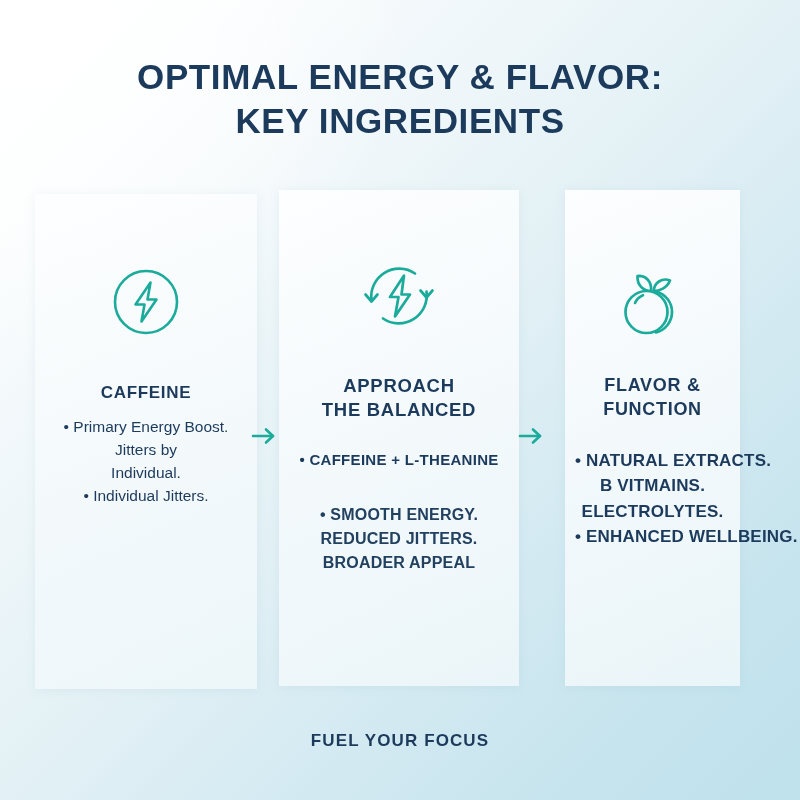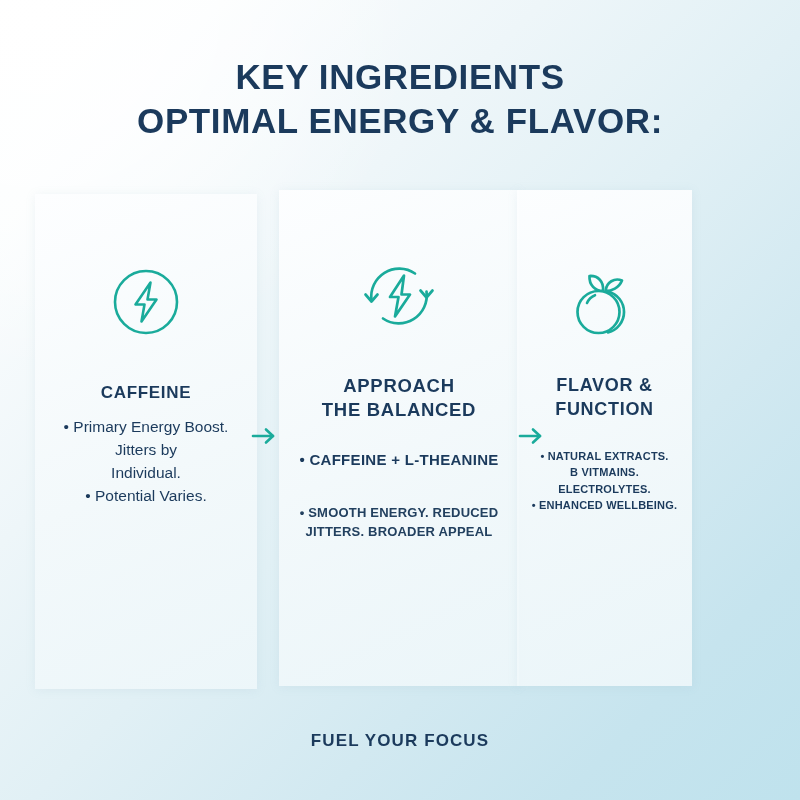--- a/index.html
+++ b/index.html
@@ -54,21 +54,21 @@
   .card{
     position:absolute;
     top:0;
     background:linear-gradient(160deg, rgba(253,254,255,0.96) 0%, rgba(243,249,251,0.93) 60%, rgba(238,247,250,0.9) 100%);
     box-shadow:0 1px 10px rgba(120,160,180,0.10);
     text-align:center;
     padding-top:10px;
   }
   #card-1{ left:0px;   width:222px; height:495px; top:4px; }
   #card-2{ left:244px; width:240px; height:496px; top:0px; }
-  #card-3{ left:482px; width:175px; height:496px; top:0px; }
+  #card-3{ left:530px; width:175px; height:496px; top:0px; }
 
   .icon-box{
     display:flex; align-items:center; justify-content:center;
     height:112px;
   }
   #card-1 .icon-box{ margin-top:44px; }
   #card-2 .icon-box{ margin-top:42px; }
   #card-3 .icon-box{ margin-top:48px; }
 
   .card-heading{
@@ -100,31 +100,31 @@
     font-size:15px;
     font-weight:bold;
     letter-spacing:0.3px;
     color:#1b3a5c;
     text-transform:uppercase;
     padding:0 6px;
     line-height:1.45;
   }
   .body-sub{
     margin-top:32px;
-    font-size:13px;
+    font-size:16px;
     font-weight:bold;
     letter-spacing:0.2px;
     color:#22405f;
     text-transform:uppercase;
     line-height:1.5;
     padding:0 10px;
   }
   #card-3 .card-body{
     margin-top:26px;
-    font-size:11px;
+    font-size:17px;
     font-weight:bold;
     letter-spacing:0.2px;
     text-transform:uppercase;
     line-height:1.5;
   }
   .card-body .ln{ display:block; white-space:nowrap; }
 
   
   .arrow{
     position:absolute;
@@ -145,41 +145,41 @@
     letter-spacing:1.1px;
     text-transform:uppercase;
   }
 </style>
 </head>
 <body>
 
 <div id="stage">
 
   <div class="title-wrap">
+    <div class="title-line">OPTIMAL ENERGY &amp; FLAVOR:</div>
     <div class="title-line">KEY INGREDIENTS</div>
-    <div class="title-line">OPTIMAL ENERGY &amp; FLAVOR:</div>
   </div>
 
   <div class="cards">
 
     <div class="card" id="card-1">
       <div class="icon-box">
         <span>
           <svg width="74" height="74" viewBox="0 0 74 74" fill="none">
             <circle cx="37" cy="37" r="31" stroke="#1aab9b" stroke-width="2.6" fill="none"></circle>
             <path d="M41.5 17.5 L26.5 39.5 L35.5 39.5 L32.5 56.5 L47.5 34.5 L38.5 34.5 Z" stroke="#1aab9b" stroke-width="2.6" stroke-linejoin="round" fill="none"></path>
           </svg>
         </span>
       </div>
       <div class="card-heading">CAFFEINE</div>
       <div class="card-body">
         <span class="ln">• Primary Energy Boost.</span>
         <span class="ln">Jitters by</span>
         <span class="ln">Individual.</span>
-        <span class="ln">• Potential Varies.</span>
+        <span class="ln">• Individual Jitters.</span>
       </div>
     </div>
 
     <div class="card" id="card-2">
       <div class="icon-box">
         <span>
           <svg width="84" height="84" viewBox="0 0 84 84" fill="none">
             <path d="M14.5 46.5 A28 28 0 0 1 58 19.5" stroke="#1aab9b" stroke-width="2.7" fill="none" stroke-linecap="round"></path>
             <path d="M69.5 37.5 A28 28 0 0 1 26 64.5" stroke="#1aab9b" stroke-width="2.7" fill="none" stroke-linecap="round"></path>
             <path d="M8.5 40.5 L14.5 47.5 L20.5 40.5" stroke="#1aab9b" stroke-width="2.7" fill="none" stroke-linecap="round" stroke-linejoin="round"></path>

